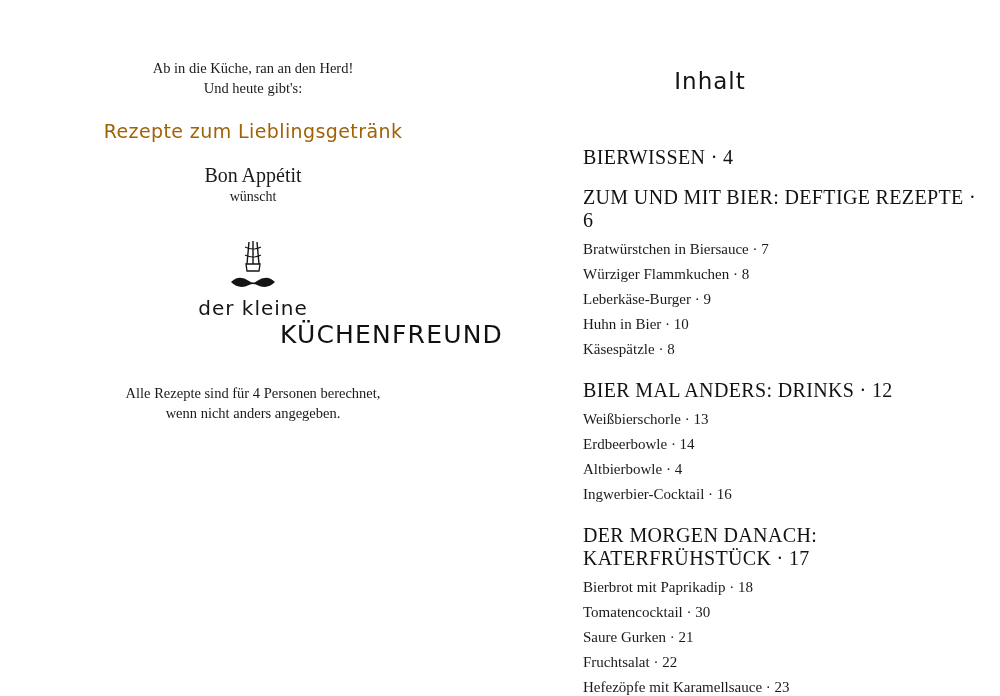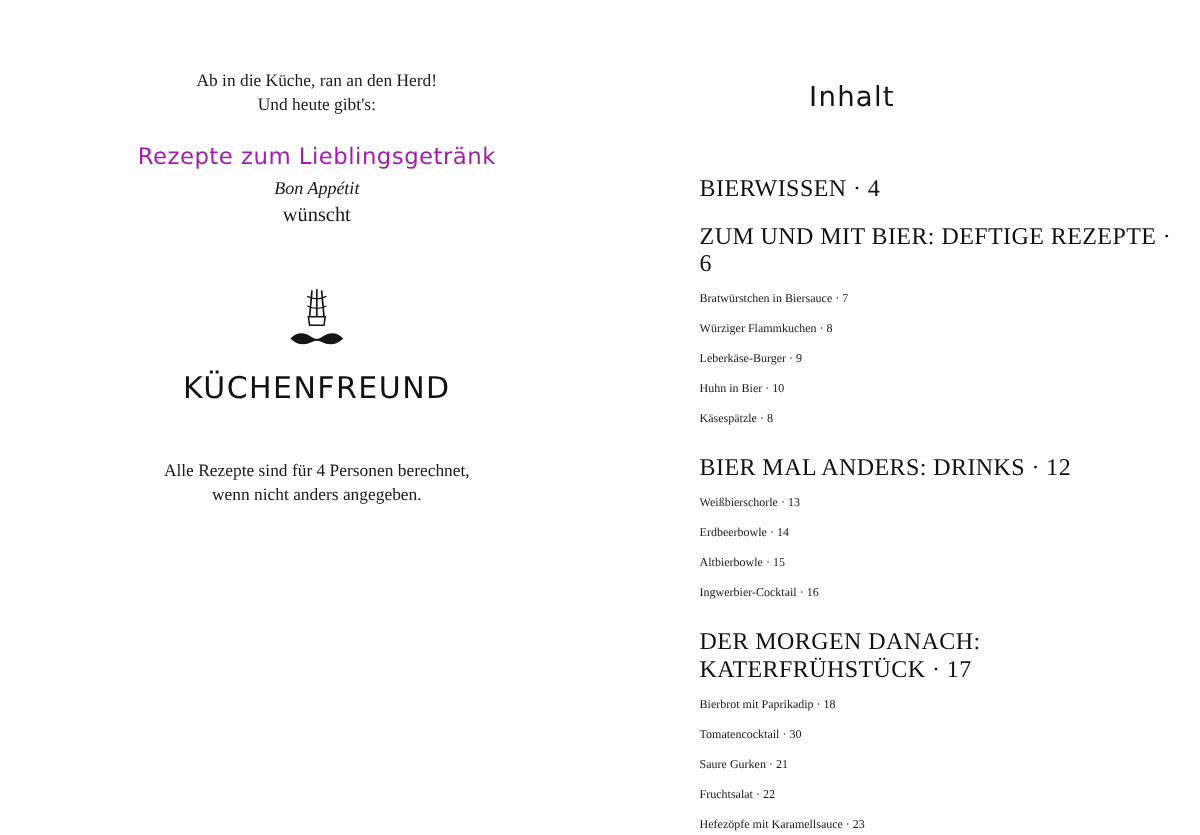--- a/index.html
+++ b/index.html
@@ -13,21 +13,21 @@
     height: 696px;
     background: #ffffff;
     font-family: "Liberation Serif", serif;
     color: #1a1a1a;
     overflow: hidden;
   }
 
   
   .left-page {
     position: absolute;
-    left: 14px;
+    left: 3px;
     top: 0;
     width: 500px;
     height: 648px;
   }
   .intro-block {
     position: absolute;
     left: 0;
     top: 58px;
     width: 500px;
     text-align: center;
@@ -35,30 +35,29 @@
   .intro-line {
     font-size: 14.5px;
     line-height: 20px;
     color: #1a1a1a;
   }
   .intro-title {
     margin-top: 22px;
     font-family: "DejaVu Sans", sans-serif;
     font-size: 19px;
     letter-spacing: 0.4px;
-    color: #a21caf;
+    color: #a16207;
   }
   .intro-bonappetit {
-    margin-top: 8px;
-    font-style: italic;
-    font-size: 15px;
+    margin-top: 22px;
+    font-size: 20px;
   }
   .intro-wunscht {
     margin-top: 2px;
-    font-size: 17px;
+    font-size: 14px;
     text-align: center;
   }
 
   
   .logo {
     position: absolute;
     left: 0;
     top: 238px;
     width: 500px;
     text-align: center;
@@ -68,25 +67,26 @@
     margin: 0 auto;
   }
   .logo-script {
     margin-top: 2px;
     font-family: "DejaVu Sans", sans-serif;
     font-size: 20px;
     letter-spacing: 1px;
     color: #161616;
   }
   .logo-name {
-    margin-top: 15px;
+    margin-top: 0px;
     font-family: "DejaVu Sans", sans-serif;
     font-size: 25px;
     letter-spacing: 1.2px;
     color: #111111;
+    text-align: right;
   }
 
   .serving-note {
     position: absolute;
     left: 0;
     top: 383px;
     width: 500px;
     text-align: center;
     font-size: 14.5px;
     line-height: 20px;
@@ -121,21 +121,21 @@
     margin-bottom: 17px;
   }
   .toc-heading {
     font-size: 20px;
     letter-spacing: 0.35px;
     line-height: 23px;
     color: #121212;
     margin-bottom: 5px;
   }
   .toc-entry {
-    font-size: 10px;
+    font-size: 15px;
     line-height: 25px;
     color: #1a1a1a;
   }
 </style>
 </head>
 <body>
 
 <div class="page">
 
   <div class="left-page">
@@ -153,20 +153,21 @@
 
         <path d="M26 4 L24 26" stroke="#141414" stroke-width="1.4" fill="none"></path>
         <path d="M30 3 L30 26" stroke="#141414" stroke-width="1.4" fill="none"></path>
         <path d="M34 4 L36 26" stroke="#141414" stroke-width="1.4" fill="none"></path>
         <path d="M22 9 Q30 13 38 9" stroke="#141414" stroke-width="1.1" fill="none"></path>
         <path d="M22 17 Q30 21 38 17" stroke="#141414" stroke-width="1.1" fill="none"></path>
         <path d="M23 26 L37 26 L36 33 L24 33 Z" stroke="#141414" stroke-width="1.3" fill="none"></path>
 
         <path d="M8 44 Q16 36 26 43 Q30 46 34 43 Q44 36 52 44 Q44 52 34 47 Q30 45 26 47 Q16 52 8 44 Z" fill="#141414"></path>
       </svg>
+      <div class="logo-script">der kleine</div>
       <div class="logo-name">KÜCHENFREUND</div>
     </div>
 
     <div class="serving-note">
       <div>Alle Rezepte sind für 4 Personen berechnet,</div>
       <div>wenn nicht anders angegeben.</div>
     </div>
 
   </div>
 
@@ -186,21 +187,21 @@
         <div class="toc-entry">Würziger Flammkuchen · 8</div>
         <div class="toc-entry">Leberkäse-Burger · 9</div>
         <div class="toc-entry">Huhn in Bier · 10</div>
         <div class="toc-entry">Käsespätzle · 8</div>
       </div>
 
       <div class="toc-group">
         <div class="toc-heading">BIER MAL ANDERS: DRINKS · 12</div>
         <div class="toc-entry">Weißbierschorle · 13</div>
         <div class="toc-entry">Erdbeerbowle · 14</div>
-        <div class="toc-entry">Altbierbowle · 15</div>
+        <div class="toc-entry">Altbierbowle · 4</div>
         <div class="toc-entry">Ingwerbier-Cocktail · 16</div>
       </div>
 
       <div class="toc-group">
         <div class="toc-heading">DER MORGEN DANACH: KATERFRÜHSTÜCK · 17</div>
         <div class="toc-entry">Bierbrot mit Paprikadip · 18</div>
         <div class="toc-entry">Tomatencocktail · 30</div>
         <div class="toc-entry">Saure Gurken · 21</div>
         <div class="toc-entry">Fruchtsalat · 22</div>
         <div class="toc-entry">Hefezöpfe mit Karamellsauce · 23</div>

